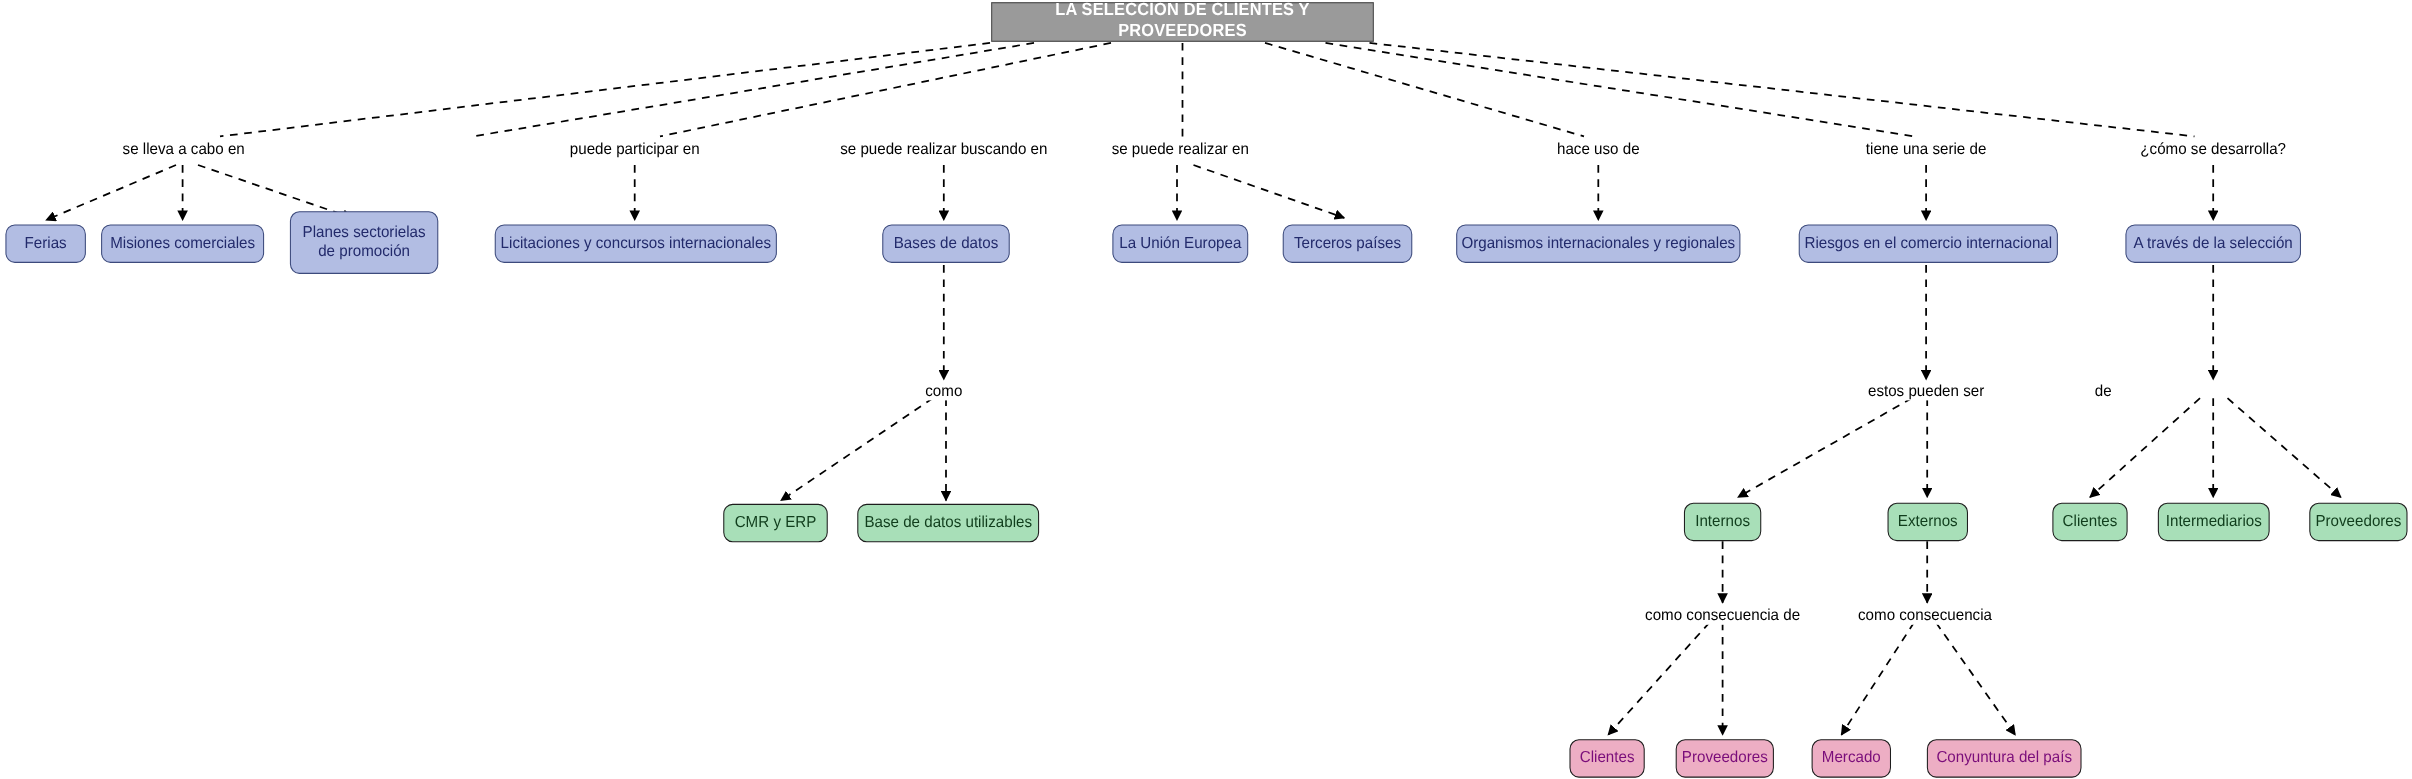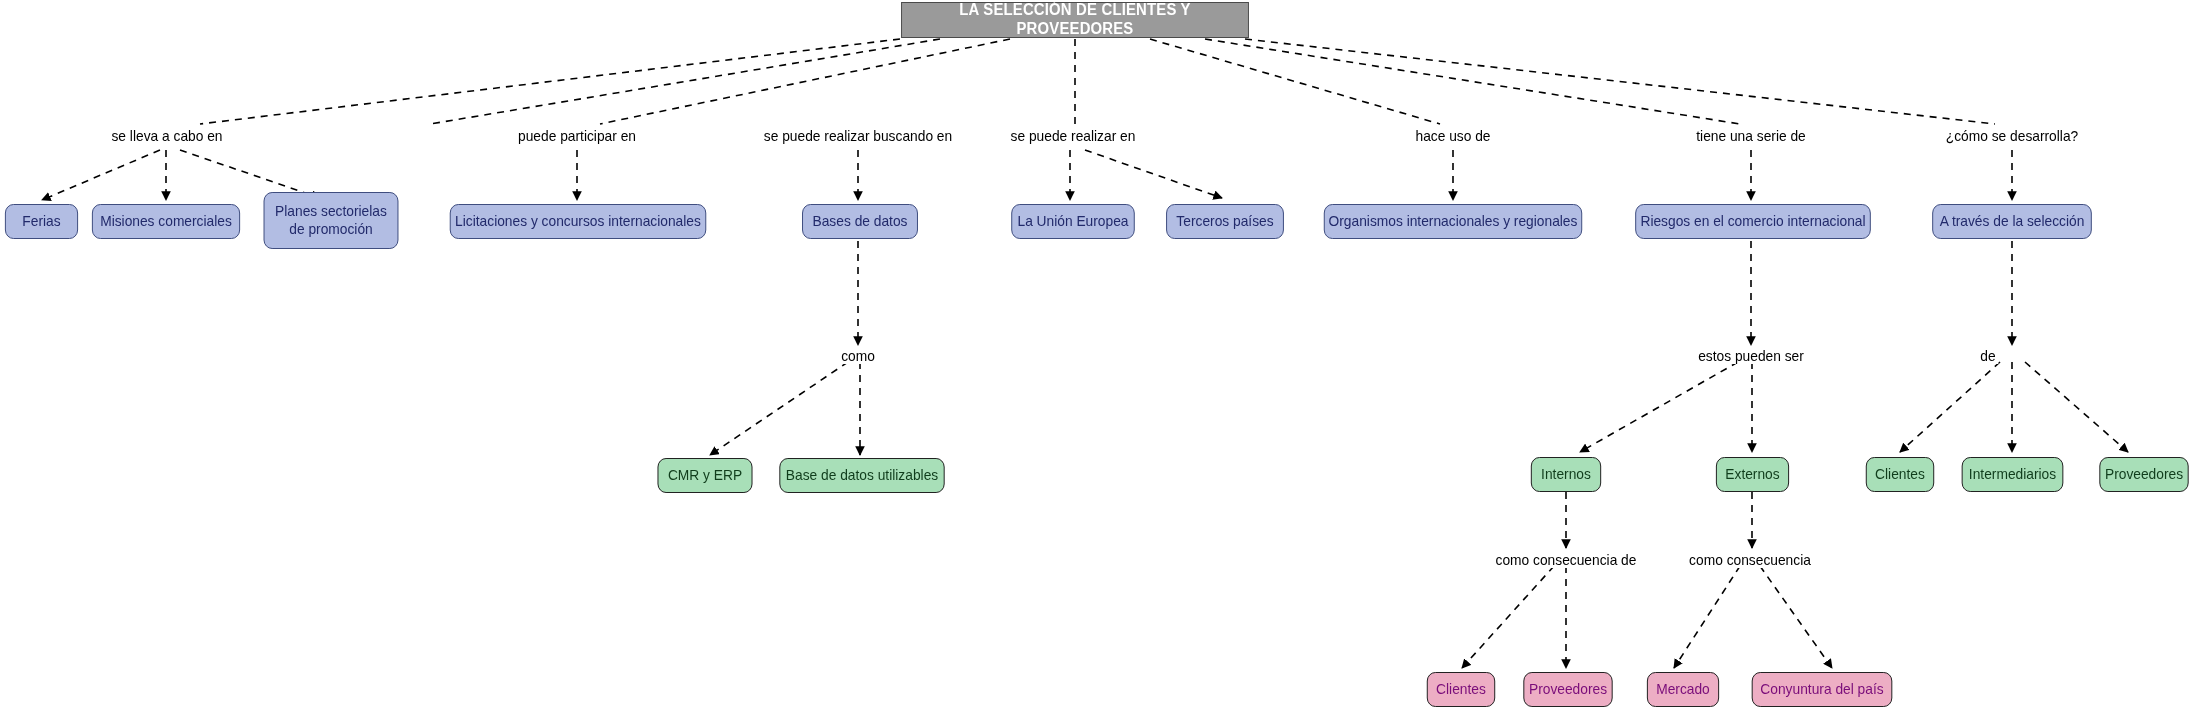--- a/index.html
+++ b/index.html
@@ -147,21 +147,21 @@
   <div class="link-label" style="left:167px; top:128px;">se lleva a cabo en</div>
   <div class="link-label" style="left:577px; top:128px;">puede participar en</div>
   <div class="link-label" style="left:858px; top:128px;">se puede realizar buscando en</div>
   <div class="link-label" style="left:1073px; top:128px;">se puede realizar en</div>
   <div class="link-label" style="left:1453px; top:128px;">hace uso de</div>
   <div class="link-label" style="left:1751px; top:128px;">tiene una serie de</div>
   <div class="link-label" style="left:2012px; top:128px;">¿cómo se desarrolla?</div>
 
   <div class="link-label" style="left:858px; top:348px;">como</div>
   <div class="link-label" style="left:1751px; top:348px;">estos pueden ser</div>
-  <div class="link-label" style="left:1988px; top:348px;">de</div>
+  <div class="link-label" style="left:1912px; top:348px;">de</div>
 
   <div class="link-label" style="left:1566px; top:552px;">como consecuencia de</div>
   <div class="link-label" style="left:1750px; top:552px;">como consecuencia</div>
 
   <div class="node node-blue" style="left:3px; top:204px; width:77px; height:35px;">
     <span>Ferias</span>
   </div>
   <div class="node node-blue" style="left:88px; top:204px; width:156px; height:35px;">
     <span>Misiones comerciales</span>
   </div>

